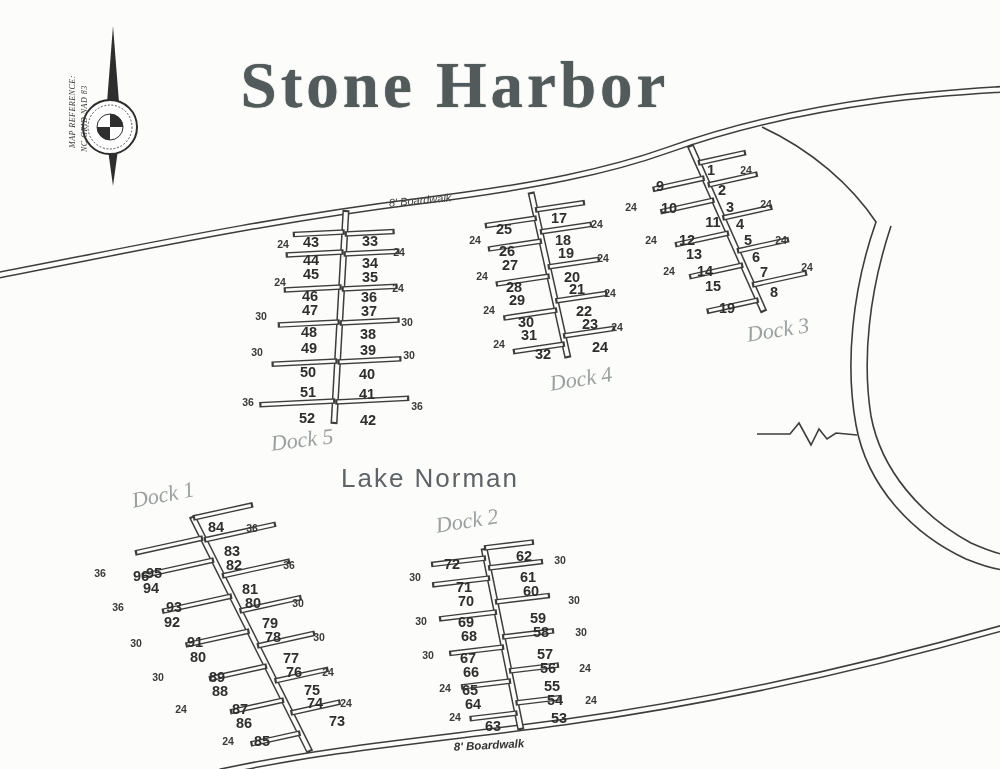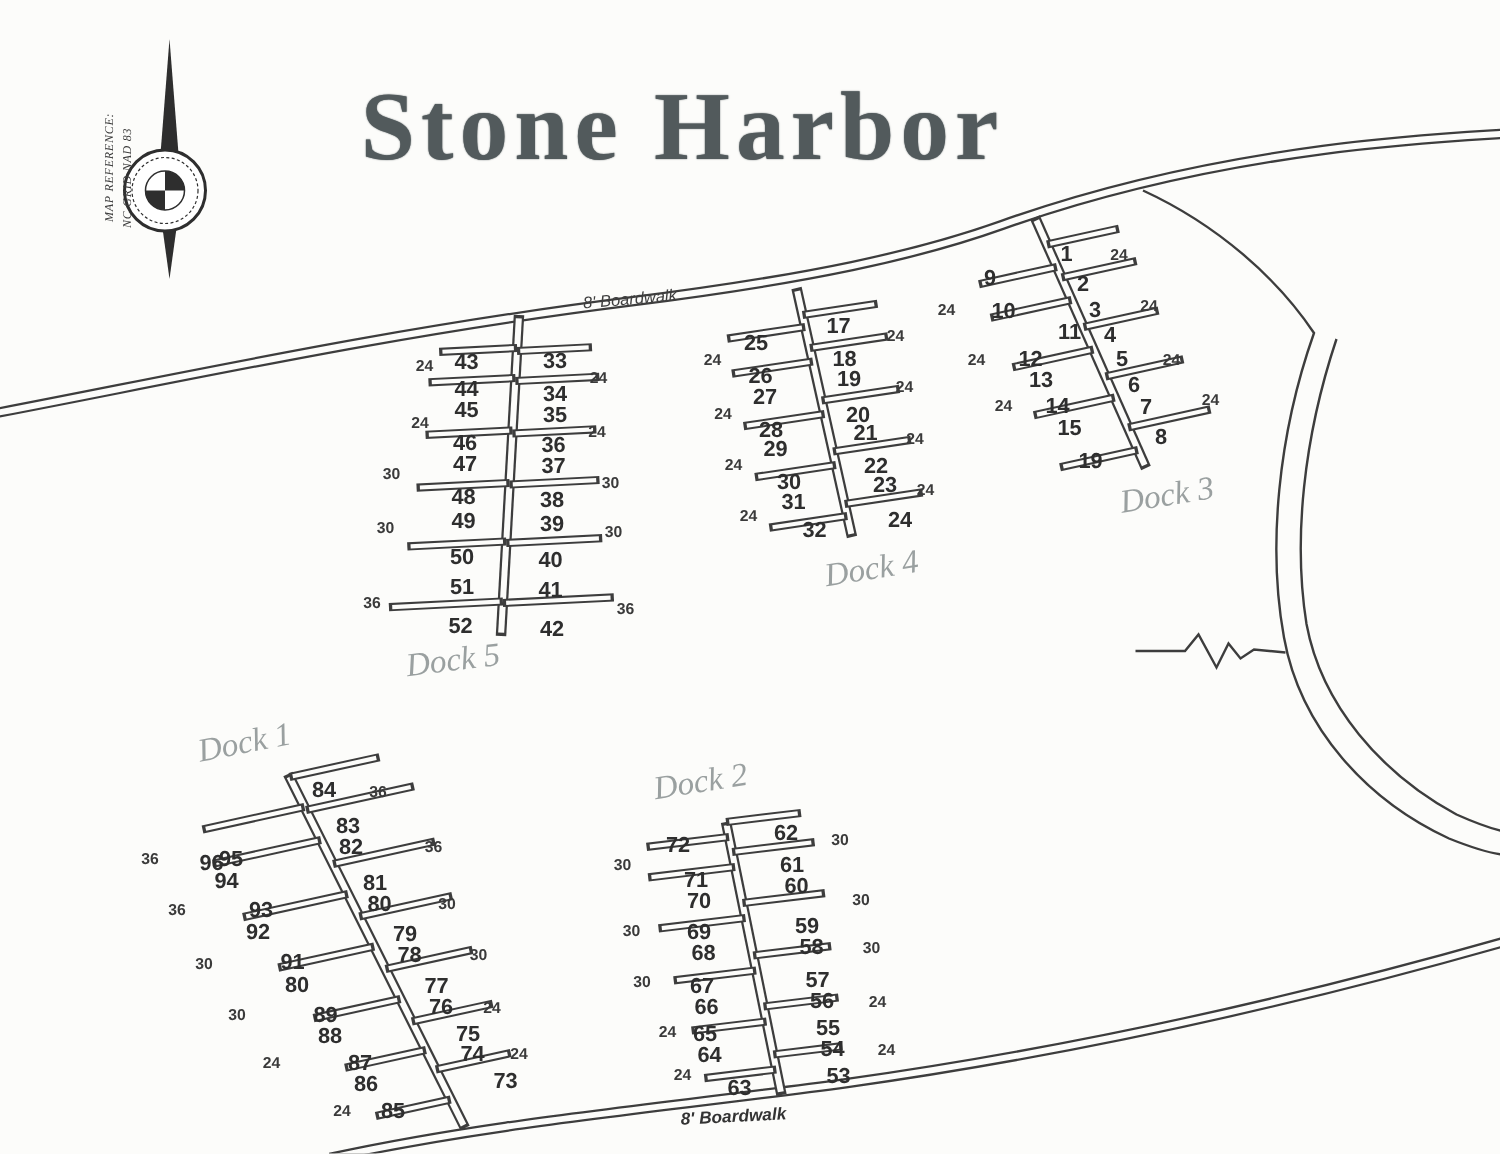--- a/index.html
+++ b/index.html
@@ -176,20 +176,21 @@
       <line x1="509.0054945054945" y1="671" x2="559.0054945054944" y2="665" stroke="#3d3d3d" stroke-width="5.5"></line>
       <line x1="511.1898235501657" y1="670.7378805146394" x2="556.8211654608232" y2="665.2621194853606" stroke="#fcfcfa" stroke-width="2.8"></line>
       <line x1="515.510989010989" y1="703" x2="561.510989010989" y2="697.48" stroke="#3d3d3d" stroke-width="5.5"></line>
       <line x1="517.6953180556602" y1="702.7378805146394" x2="559.3266599663177" y2="697.7421194853606" stroke="#fcfcfa" stroke-width="2.8"></line>
     </svg>
 
   <div class="header">
     <h1 class="title">Stone Harbor</h1>
   </div>
 
+  <div class="lake">Lake Norman</div>
   <div class="bw-top">8' Boardwalk</div>
   <div class="bw-bottom">8' Boardwalk</div>
 
   <div id="labels-layer">
       <span class="slip" style="left: 311px; top: 242px;">43</span>
       <span class="slip" style="left: 311px; top: 260px;">44</span>
       <span class="slip" style="left: 311px; top: 274px;">45</span>
       <span class="slip" style="left: 310px; top: 296px;">46</span>
       <span class="slip" style="left: 310px; top: 310px;">47</span>
       <span class="slip" style="left: 309px; top: 332px;">48</span>

